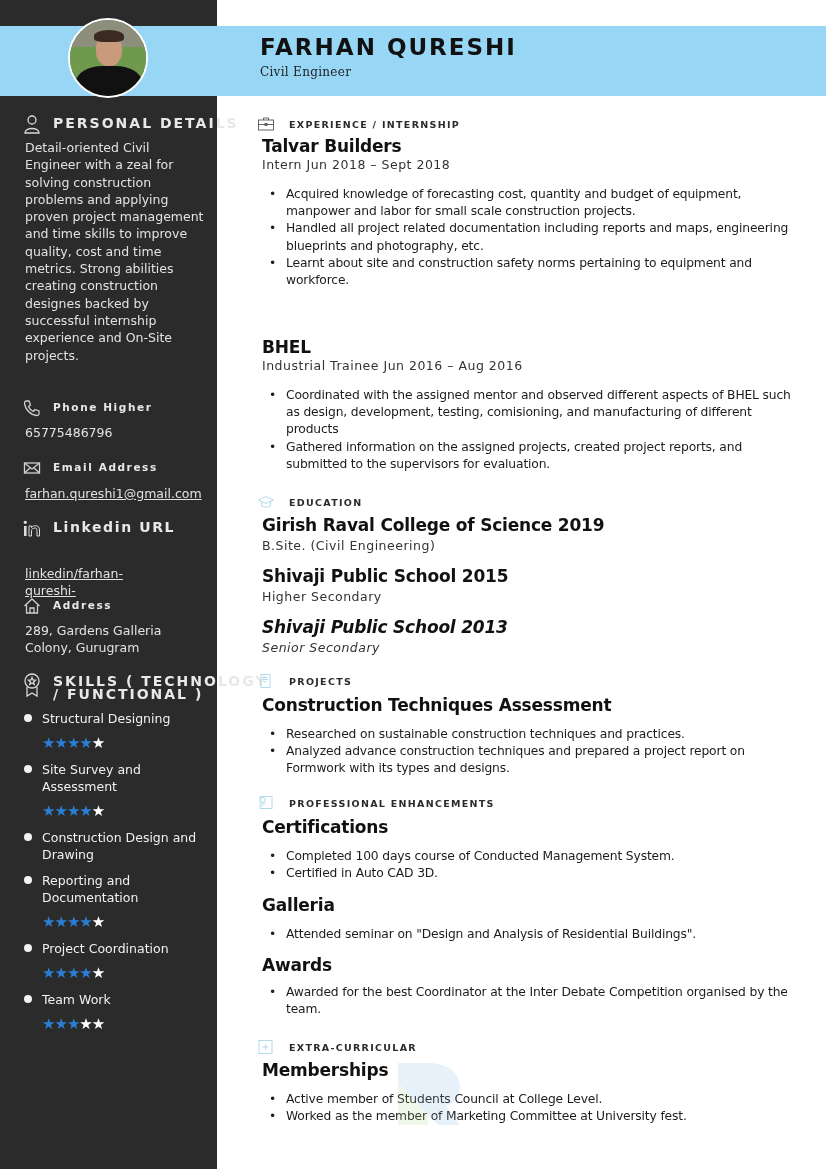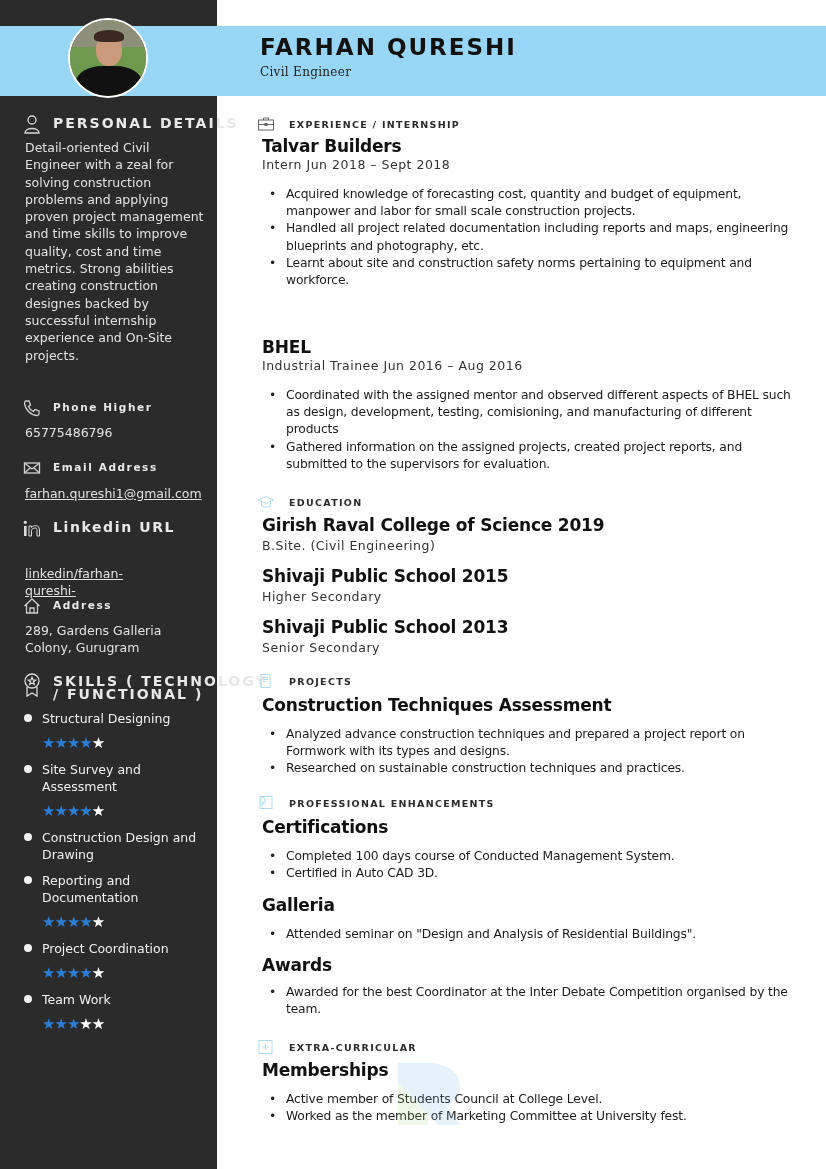--- a/index.html
+++ b/index.html
@@ -212,37 +212,37 @@
   <span class="sec-label">EDUCATION</span>
 </div>
 <div class="main-block" style="top:516px;">
   <div class="org">Girish Raval College of Science 2019</div>
   <div class="sub" style="margin-top:2px;">B.Site. (Civil Engineering)</div>
 </div>
 <div class="main-block" style="top:567px;">
   <div class="org">Shivaji Public School 2015</div>
   <div class="sub" style="margin-top:2px;">Higher Secondary</div>
 </div>
-<div class="main-block" style="top:618px;">
+<div class="main-block" style="top:618px;font-style:italic;">
   <div class="org">Shivaji Public School 2013</div>
   <div class="sub" style="margin-top:2px;">Senior Secondary</div>
 </div>
 
 <div class="sec-head" style="top:674px;">
   <svg class="sec-icon" viewBox="0 0 16 14" fill="none" stroke="#a9d8ea" stroke-width="0.9">
     <rect x="3" y="0.5" width="9" height="13"></rect>
       <path d="M5 3.5 L10 3.5 M5 5.5 L10 5.5 M5 7.5 L8 7.5"></path>
   </svg>
   <span class="sec-label">PROJECTS</span>
 </div>
 <div class="main-block" style="top:696px;">
   <div class="org">Construction Techniques Assessment</div>
   <ul class="bullets" style="margin-top:12px;">
+    <li>Researched on sustainable construction techniques and practices.</li>
     <li>Analyzed advance construction techniques and prepared a project report on Formwork with its types and designs.</li>
-    <li>Researched on sustainable construction techniques and practices.</li>
   </ul>
 </div>
 
 <div class="sec-head" style="top:796px;">
   <svg class="sec-icon" viewBox="0 0 16 14" fill="none" stroke="#a9d8ea" stroke-width="0.9">
     <rect x="2" y="0.5" width="12" height="12"></rect>
       <circle cx="5" cy="4" r="2.5"></circle>
       <path d="M4 6.5 L4 11 M6 6.5 L6 9"></path>
   </svg>
   <span class="sec-label">PROFESSIONAL ENHANCEMENTS</span>

